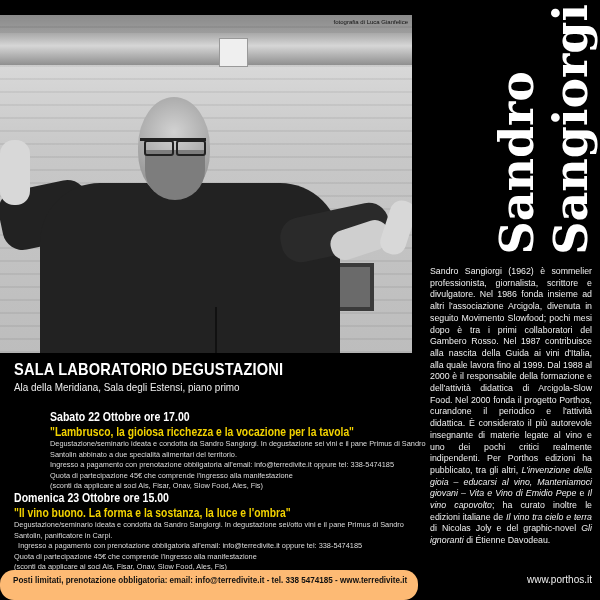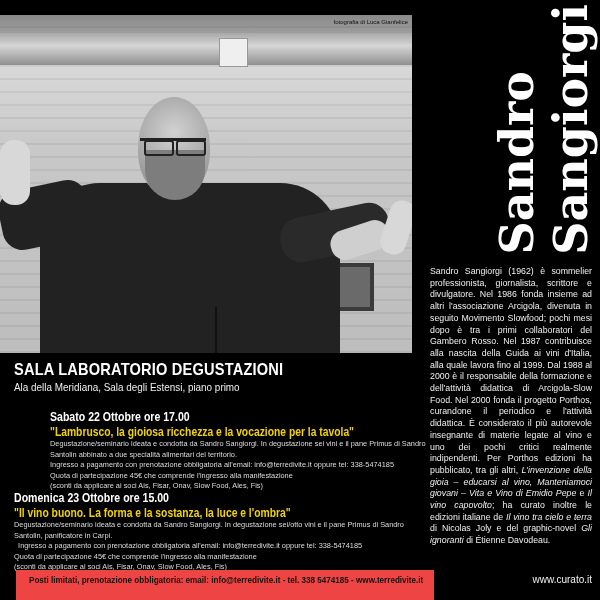--- a/index.html
+++ b/index.html
@@ -34,21 +34,21 @@
   .porthos { position:absolute; right:8px; top:574px; font-size:10px; color:#f0f0f0; }
 
   .sala { position:absolute; left:14px; top:360px; font-size:17px; font-weight:bold; letter-spacing:0.2px; transform:scaleX(0.86); transform-origin:left; white-space:nowrap; }
   .sala-sub { position:absolute; left:14px; top:381px; font-size:11px; color:#eee; transform:scaleX(0.9); transform-origin:left; white-space:nowrap; }
   .event { position:absolute; left:14px; width:400px; }
   .event .date { font-size:12px; font-weight:bold; transform:scaleX(0.88); transform-origin:left; white-space:nowrap; }
   .event .quote { font-size:12px; font-weight:bold; color:#f2d200; transform:scaleX(0.86); transform-origin:left; white-space:nowrap; margin-top:1px; }
   .event .desc { font-size:8px; line-height:10.6px; color:#ddd; transform:scaleX(0.92); transform-origin:left; width:430px; }
   .ev1 { top:410px;margin-left:36px; } .ev2 { top:491px; }
 
-  .footer { position:absolute; left:16px; top:570px; width:418px; height:30px; background:#ef4444; }
+  .footer { position:absolute; left:0; top:570px; width:418px; height:30px; background:#fdba74;border-radius:14px; }
   .footer span { position:absolute; left:13px; top:5px; font-size:9px; font-weight:bold; color:#111; transform:scaleX(0.9); transform-origin:left; white-space:nowrap; }
 </style>
 </head>
 <body>
 
 <div class="photo">
   <div class="pipe"></div>
   <div class="box"></div>
   <div class="frame"></div>
   <div class="arm-l"></div>
@@ -90,17 +90,17 @@
     <div>Degustazione/seminario ideata e condotta da Sandro Sangiorgi. In degustazione sei/otto vini e il pane Primus di Sandro Santolin, panificatore in Carpi.</div>
     <div style="white-space:pre;">  Ingresso a pagamento con prenotazione obbligatoria all'email: info@terredivite.it oppure tel: 338-5474185</div>
     <div>Quota di partecipazione 45€ che comprende l'ingresso alla manifestazione</div>
     <div>(sconti da applicare ai soci Ais, Fisar, Onav, Slow Food, Ales, Fis)</div>
   </div>
 </div>
 
 <div class="bio">
   <span>Sandro Sangiorgi (1962) è sommelier professionista, giornalista, scrittore e divulgatore. Nel 1986 fonda insieme ad altri l'associazione Arcigola, divenuta in seguito Movimento Slowfood; pochi mesi dopo è tra i primi collaboratori del Gambero Rosso. Nel 1987 contribuisce alla nascita della Guida ai vini d'Italia, alla quale lavora fino al 1999. Dal 1988 al 2000 è il responsabile della formazione e dell'attività didattica di Arcigola-Slow Food. Nel 2000 fonda il progetto Porthos, curandone il periodico e l'attività didattica. È considerato il più autorevole insegnante di materie legate al vino e uno dei pochi critici realmente indipendenti. Per Porthos edizioni ha pubblicato, tra gli altri, </span><i>L'invenzione della gioia – educarsi al vino, Manteniamoci giovani – Vita e Vino di Emidio Pepe</i><span> e </span><i>Il vino capovolto</i><span>; ha curato inoltre le edizioni italiane de </span><i>Il vino tra cielo e terra</i><span> di Nicolas Joly e del graphic-novel </span><i>Gli ignoranti</i><span> di Étienne Davodeau.</span>
 </div>
-<div class="porthos">www.curato.it</div>
+<div class="porthos">www.porthos.it</div>
 
 <div class="footer">
   <span>Posti limitati, prenotazione obbligatoria: email: info@terredivite.it - tel. 338 5474185 - www.terredivite.it</span>
 </div>
 
 </body></html>

